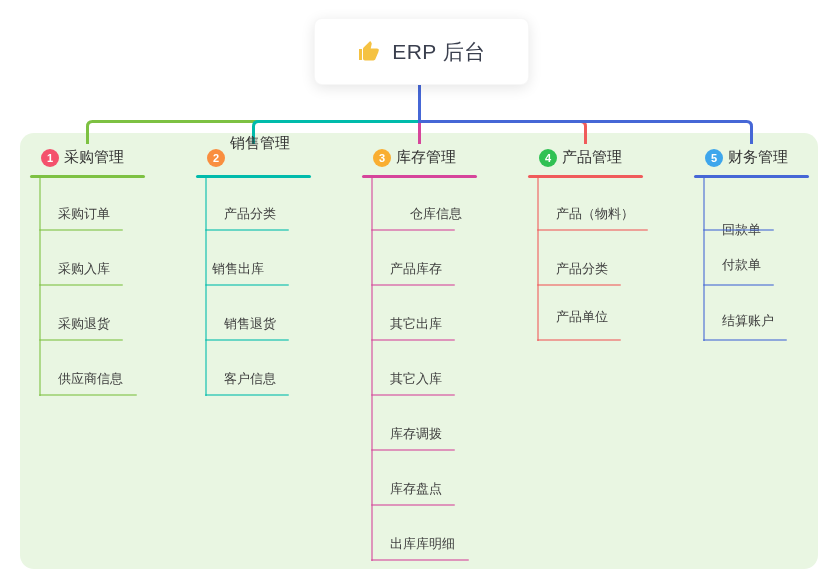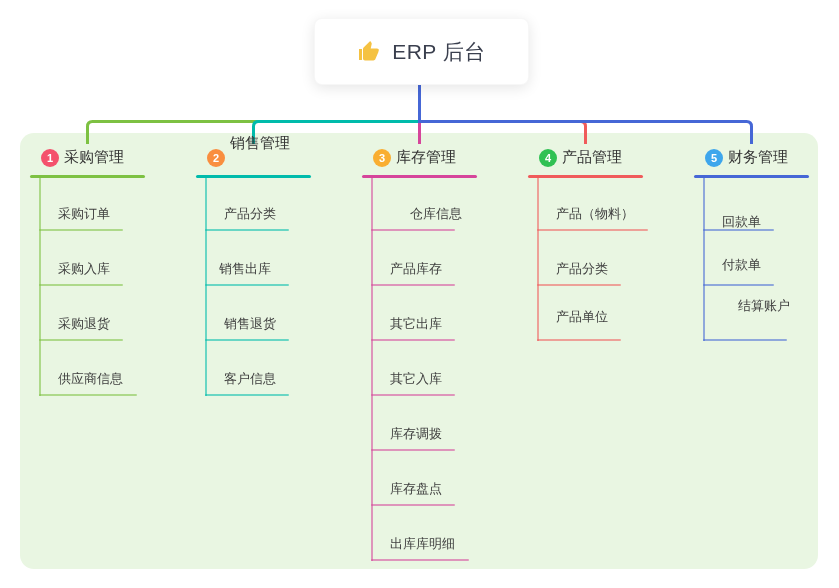--- a/index.html
+++ b/index.html
@@ -52,21 +52,21 @@
       <div class="ctext branch-el" style="left: 58px; top: 315px;">采购退货</div>
       <div class="cline branch-el" style="left: 39px; top: 339px; width: 84px; background: rgb(125, 193, 66);"></div>
       <div class="ctext branch-el" style="left: 58px; top: 370px;">供应商信息</div>
       <div class="cline branch-el" style="left: 39px; top: 394px; width: 97.5px; background: rgb(125, 193, 66);"></div>
       <div class="badge branch-el" style="left: 207px; top: 149px; background: rgb(249, 142, 63);">2</div>
       <div class="btitle branch-el" style="left: 230px; top: 133px;">销售管理</div>
       <div class="hline branch-el" style="left: 196px; top: 175px; width: 115px; background: rgb(0, 187, 171);"></div>
       <div class="vline branch-el" style="left: 205px; top: 177px; height: 219px; background: rgb(0, 187, 171);"></div>
       <div class="ctext branch-el" style="left: 224px; top: 205px;">产品分类</div>
       <div class="cline branch-el" style="left: 205px; top: 229px; width: 84px; background: rgb(0, 187, 171);"></div>
-      <div class="ctext branch-el" style="left: 219px; top: 260px;">销售出库</div>
+      <div class="ctext branch-el" style="left: 212px; top: 260px;">销售出库</div>
       <div class="cline branch-el" style="left: 205px; top: 284px; width: 84px; background: rgb(0, 187, 171);"></div>
       <div class="ctext branch-el" style="left: 224px; top: 315px;">销售退货</div>
       <div class="cline branch-el" style="left: 205px; top: 339px; width: 84px; background: rgb(0, 187, 171);"></div>
       <div class="ctext branch-el" style="left: 224px; top: 370px;">客户信息</div>
       <div class="cline branch-el" style="left: 205px; top: 394px; width: 84px; background: rgb(0, 187, 171);"></div>
       <div class="badge branch-el" style="left: 373px; top: 149px; background: rgb(249, 174, 49);">3</div>
       <div class="btitle branch-el" style="left: 396px; top: 147px;">库存管理</div>
       <div class="hline branch-el" style="left: 362px; top: 175px; width: 115px; background: rgb(214, 69, 155);"></div>
       <div class="vline branch-el" style="left: 371px; top: 177px; height: 384px; background: rgb(214, 69, 155);"></div>
       <div class="ctext branch-el" style="left: 410px; top: 205px;">仓库信息</div>
@@ -90,20 +90,20 @@
       <div class="ctext branch-el" style="left: 556px; top: 205px;">产品（物料）</div>
       <div class="cline branch-el" style="left: 537px; top: 229px; width: 111px; background: rgb(240, 91, 91);"></div>
       <div class="ctext branch-el" style="left: 556px; top: 260px;">产品分类</div>
       <div class="cline branch-el" style="left: 537px; top: 284px; width: 84px; background: rgb(240, 91, 91);"></div>
       <div class="ctext branch-el" style="left: 556px; top: 308px;">产品单位</div>
       <div class="cline branch-el" style="left: 537px; top: 339px; width: 84px; background: rgb(240, 91, 91);"></div>
       <div class="badge branch-el" style="left: 705px; top: 149px; background: rgb(62, 166, 236);">5</div>
       <div class="btitle branch-el" style="left: 728px; top: 147px;">财务管理</div>
       <div class="hline branch-el" style="left: 694px; top: 175px; width: 115px; background: rgb(70, 103, 214);"></div>
       <div class="vline branch-el" style="left: 703px; top: 177px; height: 164px; background: rgb(70, 103, 214);"></div>
-      <div class="ctext branch-el" style="left: 722px; top: 213px;">回款单</div>
+      <div class="ctext branch-el" style="left: 722px; top: 221px;">回款单</div>
       <div class="cline branch-el" style="left: 703px; top: 229px; width: 70.5px; background: rgb(70, 103, 214);"></div>
       <div class="ctext branch-el" style="left: 722px; top: 256px;">付款单</div>
       <div class="cline branch-el" style="left: 703px; top: 284px; width: 70.5px; background: rgb(70, 103, 214);"></div>
-      <div class="ctext branch-el" style="left: 722px; top: 297px; margin-left: 16px;">结算账户</div>
+      <div class="ctext branch-el" style="left: 722px; top: 312px;">结算账户</div>
       <div class="cline branch-el" style="left: 703px; top: 339px; width: 84px; background: rgb(70, 103, 214);"></div>
     </div>
 </div>
 
 </body></html>

